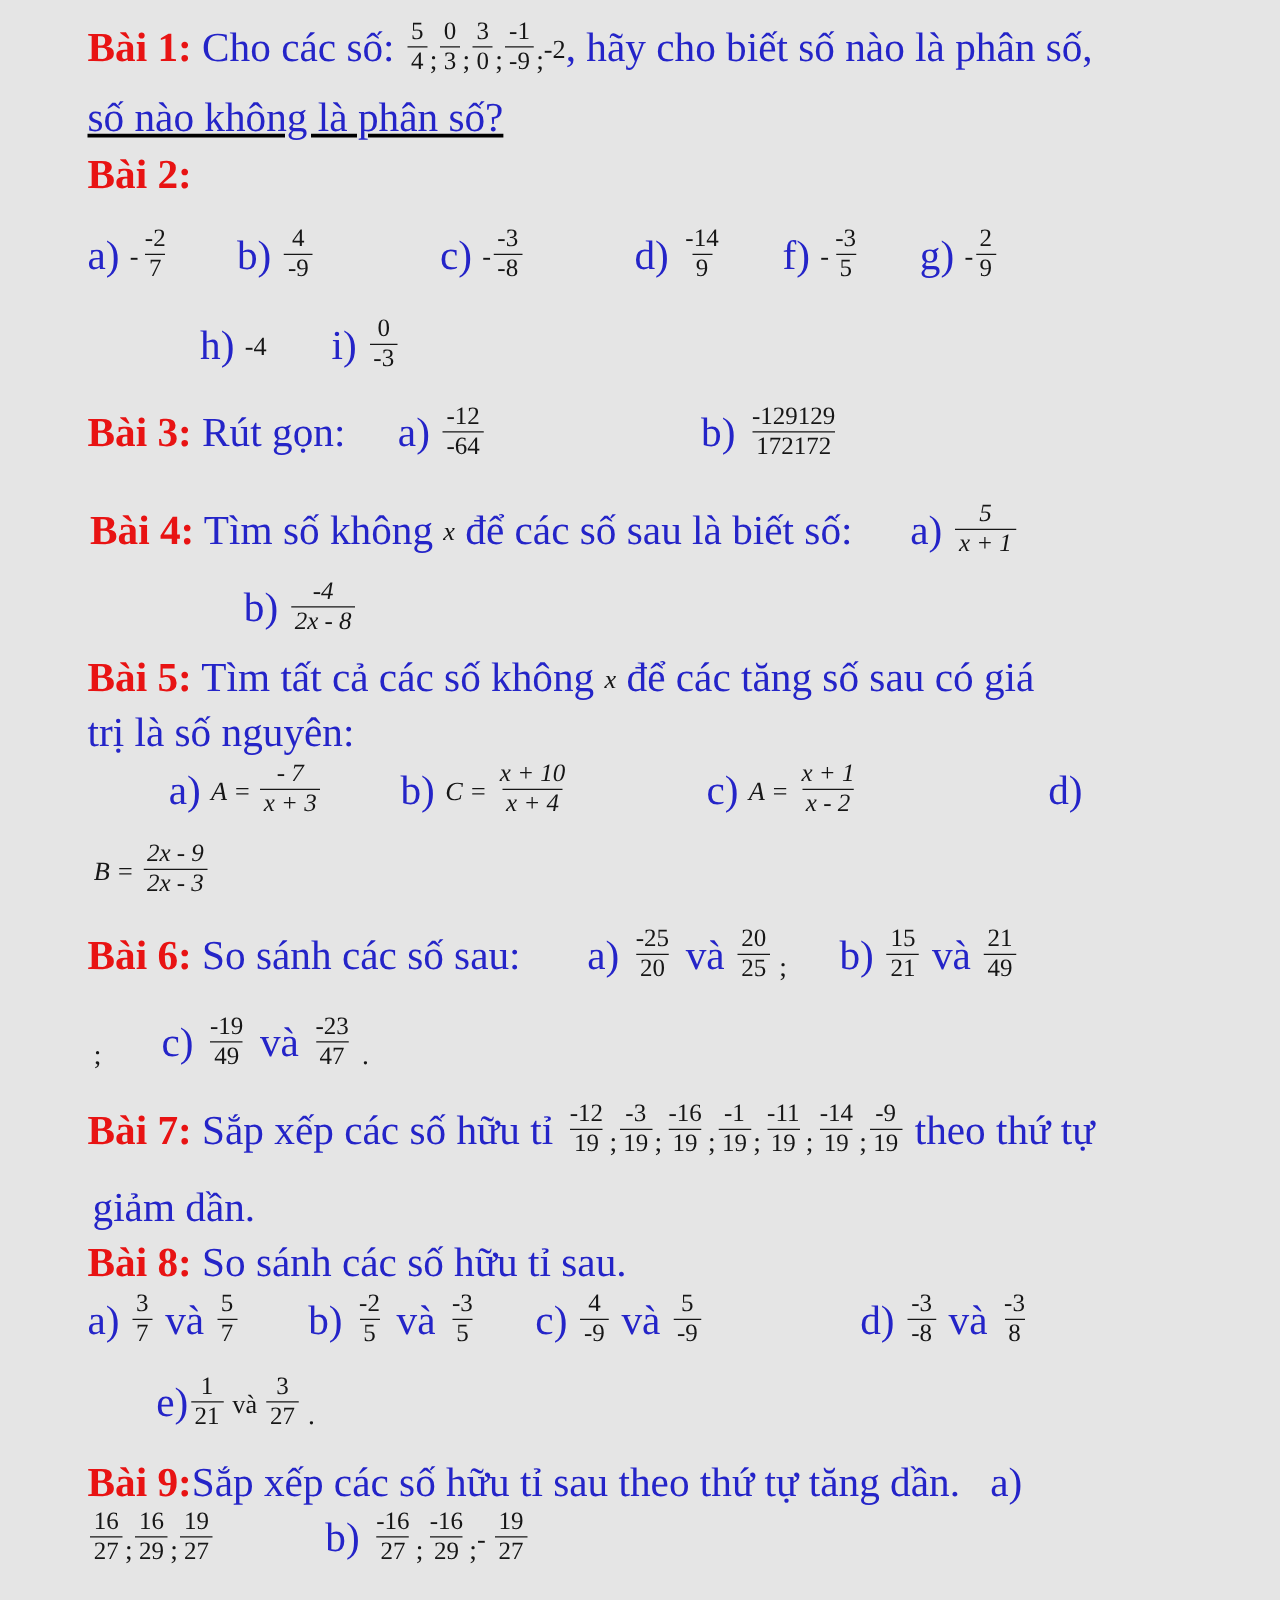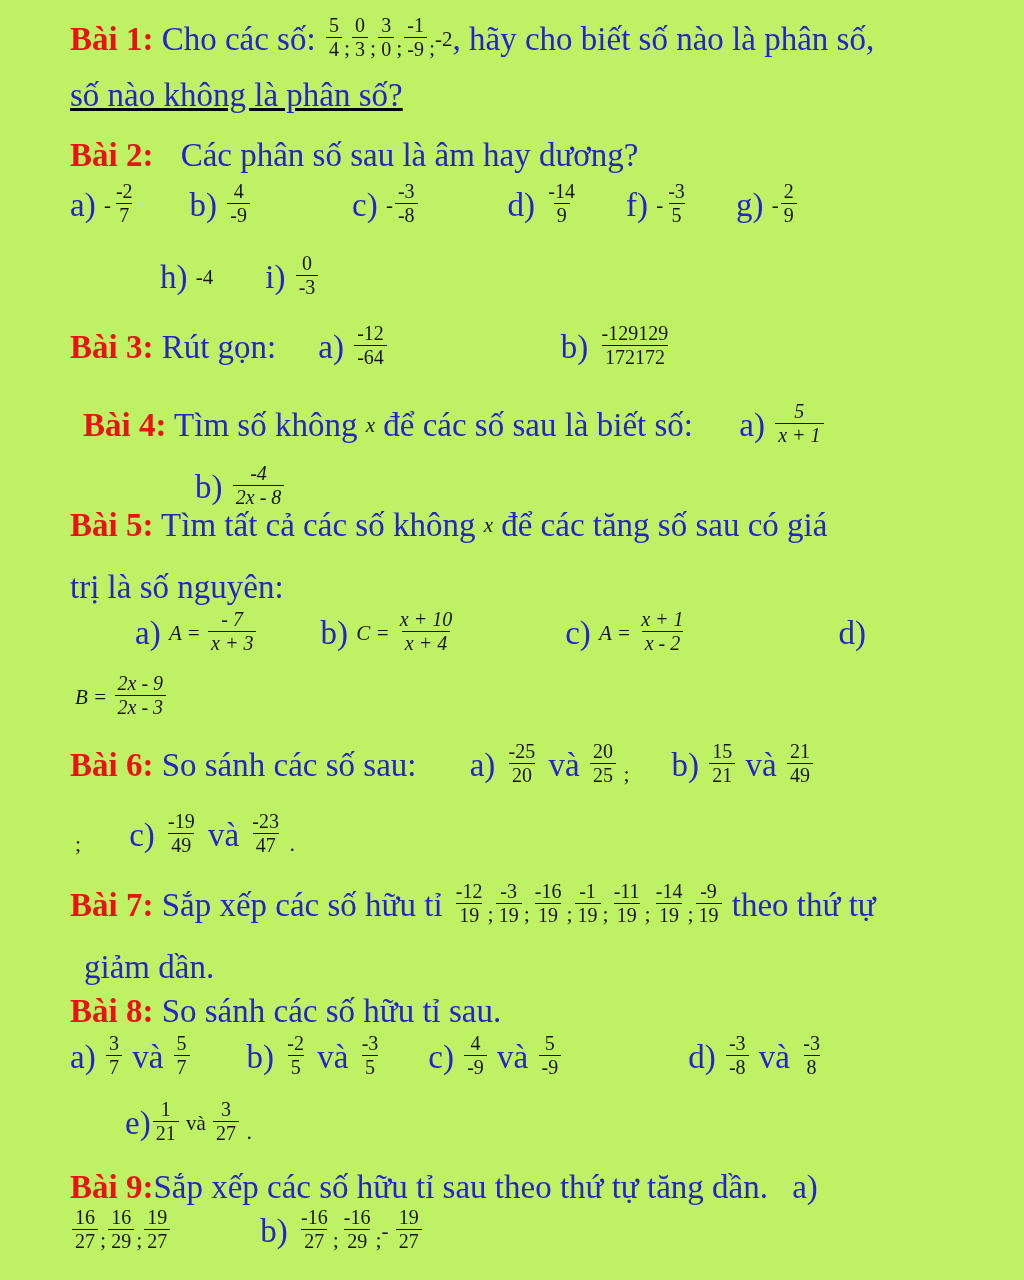--- a/index.html
+++ b/index.html
@@ -21,35 +21,35 @@
     color:var(--black,#161616); font-size:20px; line-height:1.12;
     margin:0 2px; transform:translateY(-2px);
   }
   .frac.it { font-style:italic; }
   .frac .num, .frac .den { padding:0 3px; text-align:center; }
   .frac .den { border-top:1.6px solid var(--black,#161616); }
 </style>
 </head>
 <body>
 
-<div class="page" id="doc" style="--red: #e81313; --blue: #2424c8; --black: #161616; background: #bef264;">
+<div class="page" id="doc" style="--red: #e81313; --blue: #2424c8; --black: #161616; background: #e5e5e5;">
     <div class="line" style="top: 10px; left: 70px;"><span class="t-label">Bài 1:</span><span class="t-text"> Cho các số: </span><span class="frac"><span class="num">5</span><span class="den">4</span></span><span class="t-sep">;</span><span class="frac"><span class="num">0</span><span class="den">3</span></span><span class="t-sep">;</span><span class="frac"><span class="num">3</span><span class="den">0</span></span><span class="t-sep">;</span><span class="frac"><span class="num">-1</span><span class="den">-9</span></span><span class="t-sep">;</span><span class="t-math">-2</span><span class="t-text">, hãy cho biết số nào là phân số,</span></div>
     <div class="line" style="top: 66px; left: 70px; text-decoration: underline;"><span class="t-text">số nào không là phân số?</span></div>
-    <div class="line" style="top: 126px; left: 70px; gap: 19px;"><span class="t-label">Bài 2:</span><span class="t-text"> Các phân số sau là âm hay dương?</span></div>
+    <div class="line" style="top: 111px; left: 70px;"><span class="t-label">Bài 2:</span></div>
     <div class="line" style="top: 176px; left: 70px;"><span class="t-item">a) </span><span class="t-math">-</span><span class="frac"><span class="num">-2</span><span class="den">7</span></span><span class="gap" style="width: 52px;"></span><span class="t-item">b) </span><span class="frac"><span class="num">4</span><span class="den">-9</span></span><span class="gap" style="width: 100px;"></span><span class="t-item">c) </span><span class="t-math">-</span><span class="frac"><span class="num">-3</span><span class="den">-8</span></span><span class="gap" style="width: 88px;"></span><span class="t-item">d) </span><span class="frac"><span class="num">-14</span><span class="den">9</span></span><span class="gap" style="width: 46px;"></span><span class="t-item">f) </span><span class="t-math">-</span><span class="frac"><span class="num">-3</span><span class="den">5</span></span><span class="gap" style="width: 46px;"></span><span class="t-item">g) </span><span class="t-math">-</span><span class="frac"><span class="num">2</span><span class="den">9</span></span></div>
     <div class="line" style="top: 248px; left: 160px;"><span class="t-item">h) </span><span class="t-math">-4</span><span class="gap" style="width: 52px;"></span><span class="t-item">i) </span><span class="frac"><span class="num">0</span><span class="den">-3</span></span></div>
     <div class="line" style="top: 318px; left: 70px;"><span class="t-label">Bài 3:</span><span class="t-text"> Rút gọn:</span><span class="gap" style="width: 42px;"></span><span class="t-item">a) </span><span class="frac"><span class="num">-12</span><span class="den">-64</span></span><span class="gap" style="width: 172px;"></span><span class="t-item">b) </span><span class="frac"><span class="num">-129129</span><span class="den">172172</span></span></div>
-    <div class="line" style="top: 396px; left: 83px;"><span class="t-label">Bài 4:</span><span class="t-text"> Tìm số không </span><span class="t-math it">x</span><span class="t-text"> để các số sau là biết số: </span><span class="gap" style="width: 38px;"></span><span class="t-item">a) </span><span class="frac it"><span class="num">5</span><span class="den">x + 1</span></span></div>
+    <div class="line" style="top: 396px; left: 72px;"><span class="t-label">Bài 4:</span><span class="t-text"> Tìm số không </span><span class="t-math it">x</span><span class="t-text"> để các số sau là biết số: </span><span class="gap" style="width: 38px;"></span><span class="t-item">a) </span><span class="frac it"><span class="num">5</span><span class="den">x + 1</span></span></div>
     <div class="line" style="top: 458px; left: 195px;"><span class="t-item">b) </span><span class="frac it"><span class="num">-4</span><span class="den">2x - 8</span></span></div>
-    <div class="line" style="top: 496px; left: 70px;"><span class="t-label">Bài 5:</span><span class="t-text"> Tìm tất cả các số không </span><span class="t-math it">x</span><span class="t-text"> để các tăng số sau có giá</span></div>
+    <div class="line" style="top: 514px; left: 70px;"><span class="t-label">Bài 5:</span><span class="t-text"> Tìm tất cả các số không </span><span class="t-math it">x</span><span class="t-text"> để các tăng số sau có giá</span></div>
     <div class="line" style="top: 558px; left: 70px;"><span class="t-text">trị là số nguyên:</span></div>
     <div class="line" style="top: 604px; left: 135px;"><span class="t-item">a) </span><span class="t-math it">A = </span><span class="frac it"><span class="num">- 7</span><span class="den">x + 3</span></span><span class="gap" style="width: 62px;"></span><span class="t-item">b) </span><span class="t-math it">C = </span><span class="frac it"><span class="num">x + 10</span><span class="den">x + 4</span></span><span class="gap" style="width: 108px;"></span><span class="t-item">c) </span><span class="t-math it">A = </span><span class="frac it"><span class="num">x + 1</span><span class="den">x - 2</span></span><span class="gap" style="width: 150px;"></span><span class="t-item">d)</span></div>
     <div class="line" style="top: 668px; left: 75px;"><span class="t-math it">B = </span><span class="frac it"><span class="num">2x - 9</span><span class="den">2x - 3</span></span></div>
     <div class="line" style="top: 736px; left: 70px;"><span class="t-label">Bài 6:</span><span class="t-text"> So sánh các số sau: </span><span class="gap" style="width: 45px;"></span><span class="t-item">a) </span><span class="frac"><span class="num">-25</span><span class="den">20</span></span><span class="t-text"> và </span><span class="frac"><span class="num">20</span><span class="den">25</span></span><span class="t-sep"> ;</span><span class="gap" style="width: 42px;"></span><span class="t-item">b) </span><span class="frac"><span class="num">15</span><span class="den">21</span></span><span class="t-text"> và </span><span class="frac"><span class="num">21</span><span class="den">49</span></span></div>
     <div class="line" style="top: 806px; left: 75px;"><span class="t-sep">;</span><span class="gap" style="width: 48px;"></span><span class="t-item">c) </span><span class="frac"><span class="num">-19</span><span class="den">49</span></span><span class="t-text"> và </span><span class="frac"><span class="num">-23</span><span class="den">47</span></span><span class="t-sep"> .</span></div>
     <div class="line" style="top: 876px; left: 70px;"><span class="t-label">Bài 7:</span><span class="t-text"> Sắp xếp các số hữu tỉ </span><span class="frac"><span class="num">-12</span><span class="den">19</span></span><span class="t-sep">;</span><span class="frac"><span class="num">-3</span><span class="den">19</span></span><span class="t-sep">;</span><span class="frac"><span class="num">-16</span><span class="den">19</span></span><span class="t-sep">;</span><span class="frac"><span class="num">-1</span><span class="den">19</span></span><span class="t-sep">;</span><span class="frac"><span class="num">-11</span><span class="den">19</span></span><span class="t-sep">;</span><span class="frac"><span class="num">-14</span><span class="den">19</span></span><span class="t-sep">;</span><span class="frac"><span class="num">-9</span><span class="den">19</span></span><span class="t-text"> theo thứ tự</span></div>
-    <div class="line" style="top: 938px; left: 84px;"><span class="t-text">giảm dần.</span></div>
+    <div class="line" style="top: 938px; left: 74px;"><span class="t-text">giảm dần.</span></div>
     <div class="line" style="top: 982px; left: 70px;"><span class="t-label">Bài 8:</span><span class="t-text"> So sánh các số hữu tỉ sau.</span></div>
     <div class="line" style="top: 1028px; left: 70px;"><span class="t-item">a) </span><span class="frac"><span class="num">3</span><span class="den">7</span></span><span class="t-text"> và </span><span class="frac"><span class="num">5</span><span class="den">7</span></span><span class="gap" style="width: 55px;"></span><span class="t-item">b) </span><span class="frac"><span class="num">-2</span><span class="den">5</span></span><span class="t-text"> và </span><span class="frac"><span class="num">-3</span><span class="den">5</span></span><span class="gap" style="width: 45px;"></span><span class="t-item">c) </span><span class="frac"><span class="num">4</span><span class="den">-9</span></span><span class="t-text"> và </span><span class="frac"><span class="num">5</span><span class="den">-9</span></span><span class="gap" style="width: 125px;"></span><span class="t-item">d) </span><span class="frac"><span class="num">-3</span><span class="den">-8</span></span><span class="t-text"> và </span><span class="frac"><span class="num">-3</span><span class="den">8</span></span></div>
     <div class="line" style="top: 1094px; left: 125px;"><span class="t-item">e)</span><span class="frac"><span class="num">1</span><span class="den">21</span></span><span class="t-math"> và </span><span class="frac"><span class="num">3</span><span class="den">27</span></span><span class="t-sep"> .</span></div>
     <div class="line" style="top: 1158px; left: 70px;"><span class="t-label">Bài 9:</span><span class="t-text">Sắp xếp các số hữu tỉ sau theo thứ tự tăng dần. </span><span class="gap" style="width: 16px;"></span><span class="t-item">a)</span></div>
     <div class="line" style="top: 1202px; left: 70px;"><span class="frac"><span class="num">16</span><span class="den">27</span></span><span class="t-sep">;</span><span class="frac"><span class="num">16</span><span class="den">29</span></span><span class="t-sep">;</span><span class="frac"><span class="num">19</span><span class="den">27</span></span><span class="gap" style="width: 88px;"></span><span class="t-item">b) </span><span class="frac"><span class="num">-16</span><span class="den">27</span></span><span class="t-sep">;</span><span class="frac"><span class="num">-16</span><span class="den">29</span></span><span class="t-sep">;</span><span class="t-math">- </span><span class="frac"><span class="num">19</span><span class="den">27</span></span></div>
   </div>
 
 </body></html>

